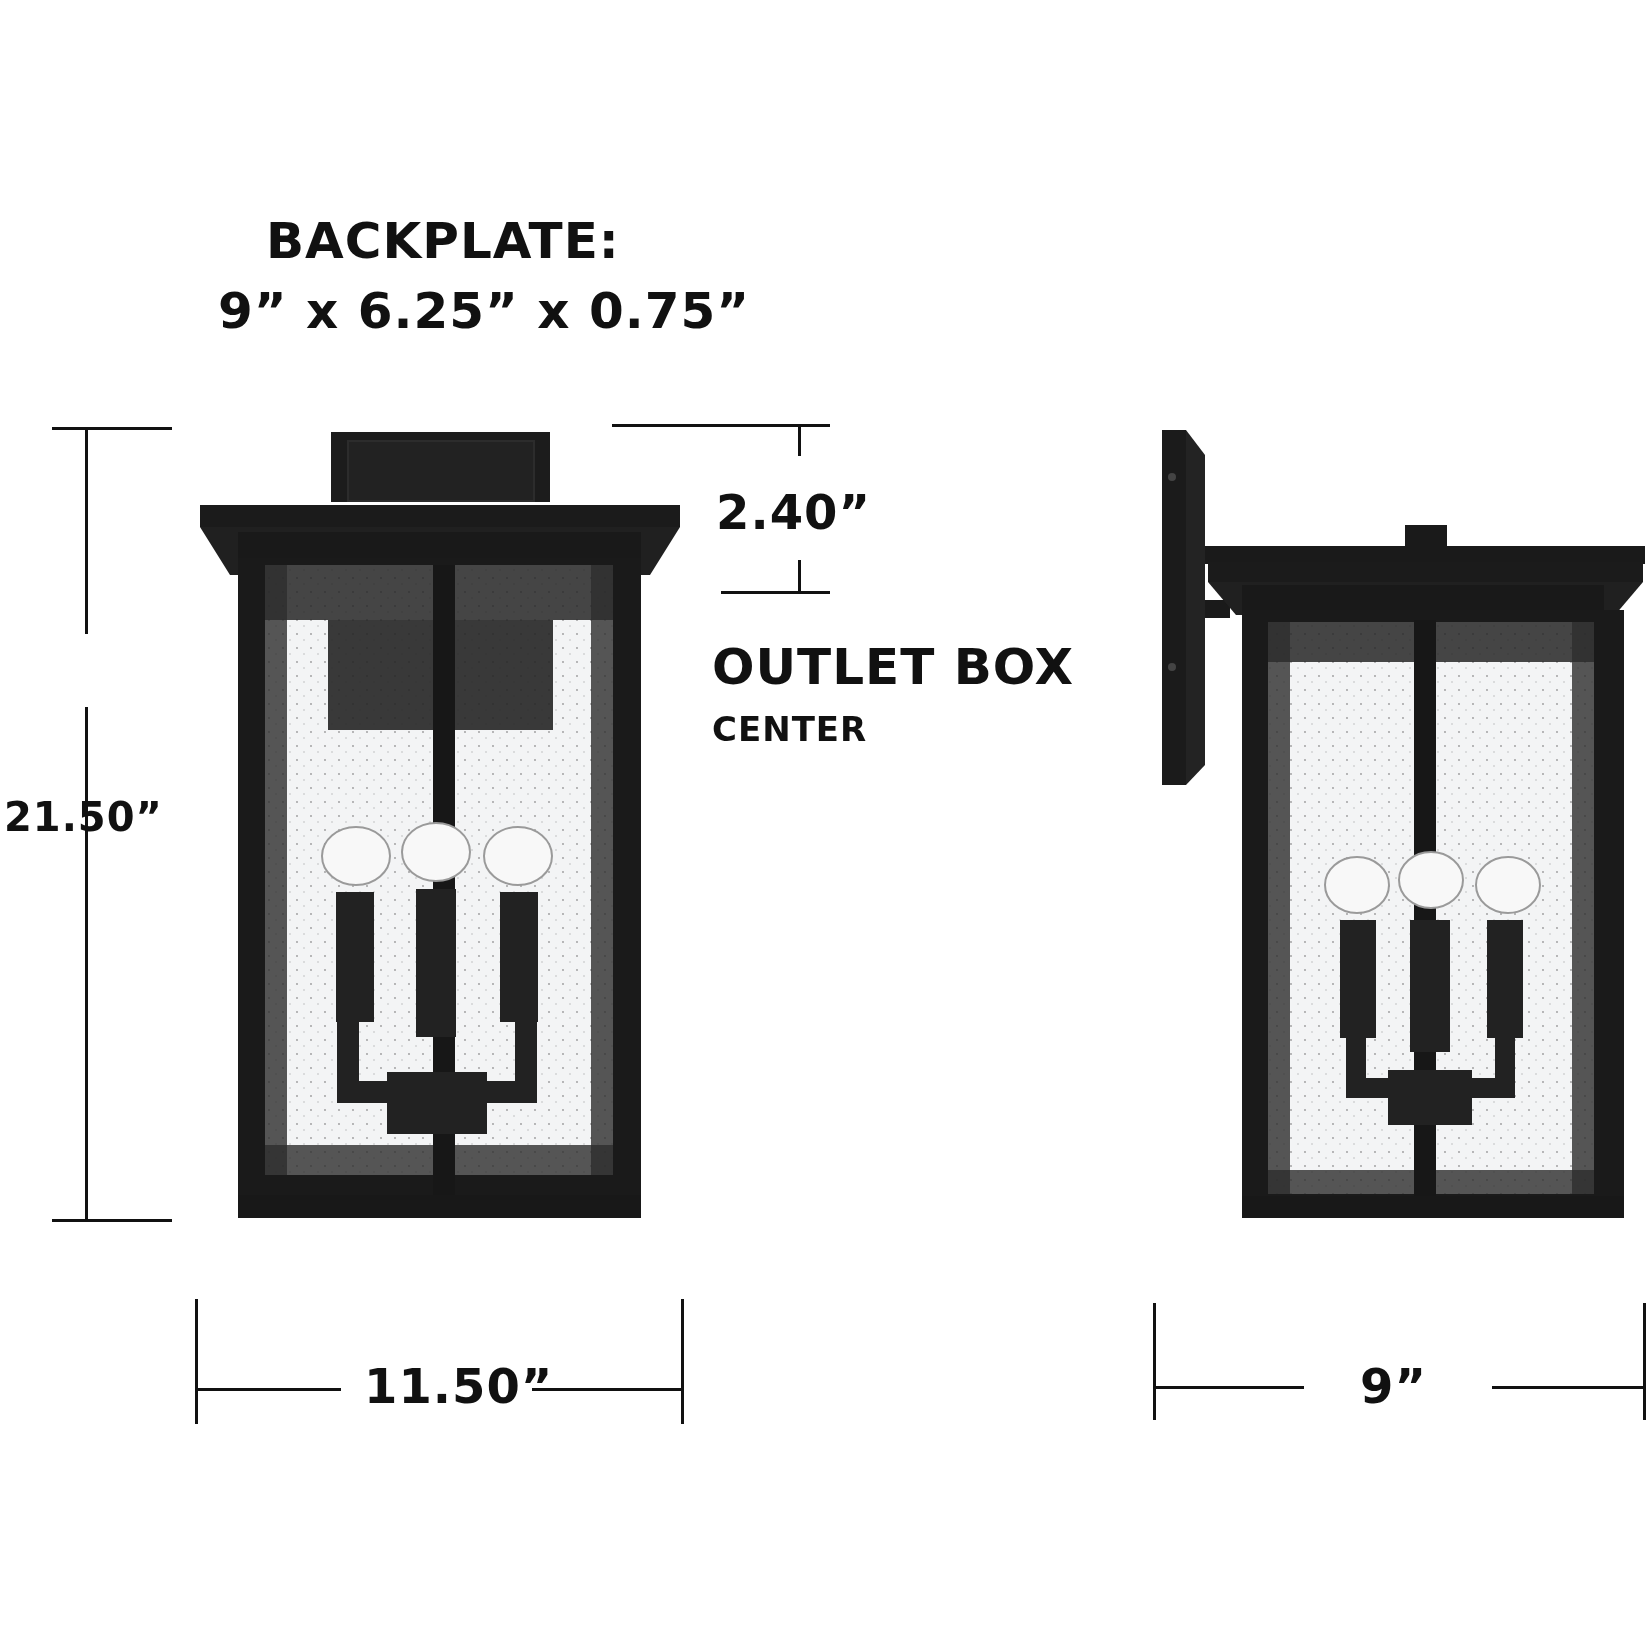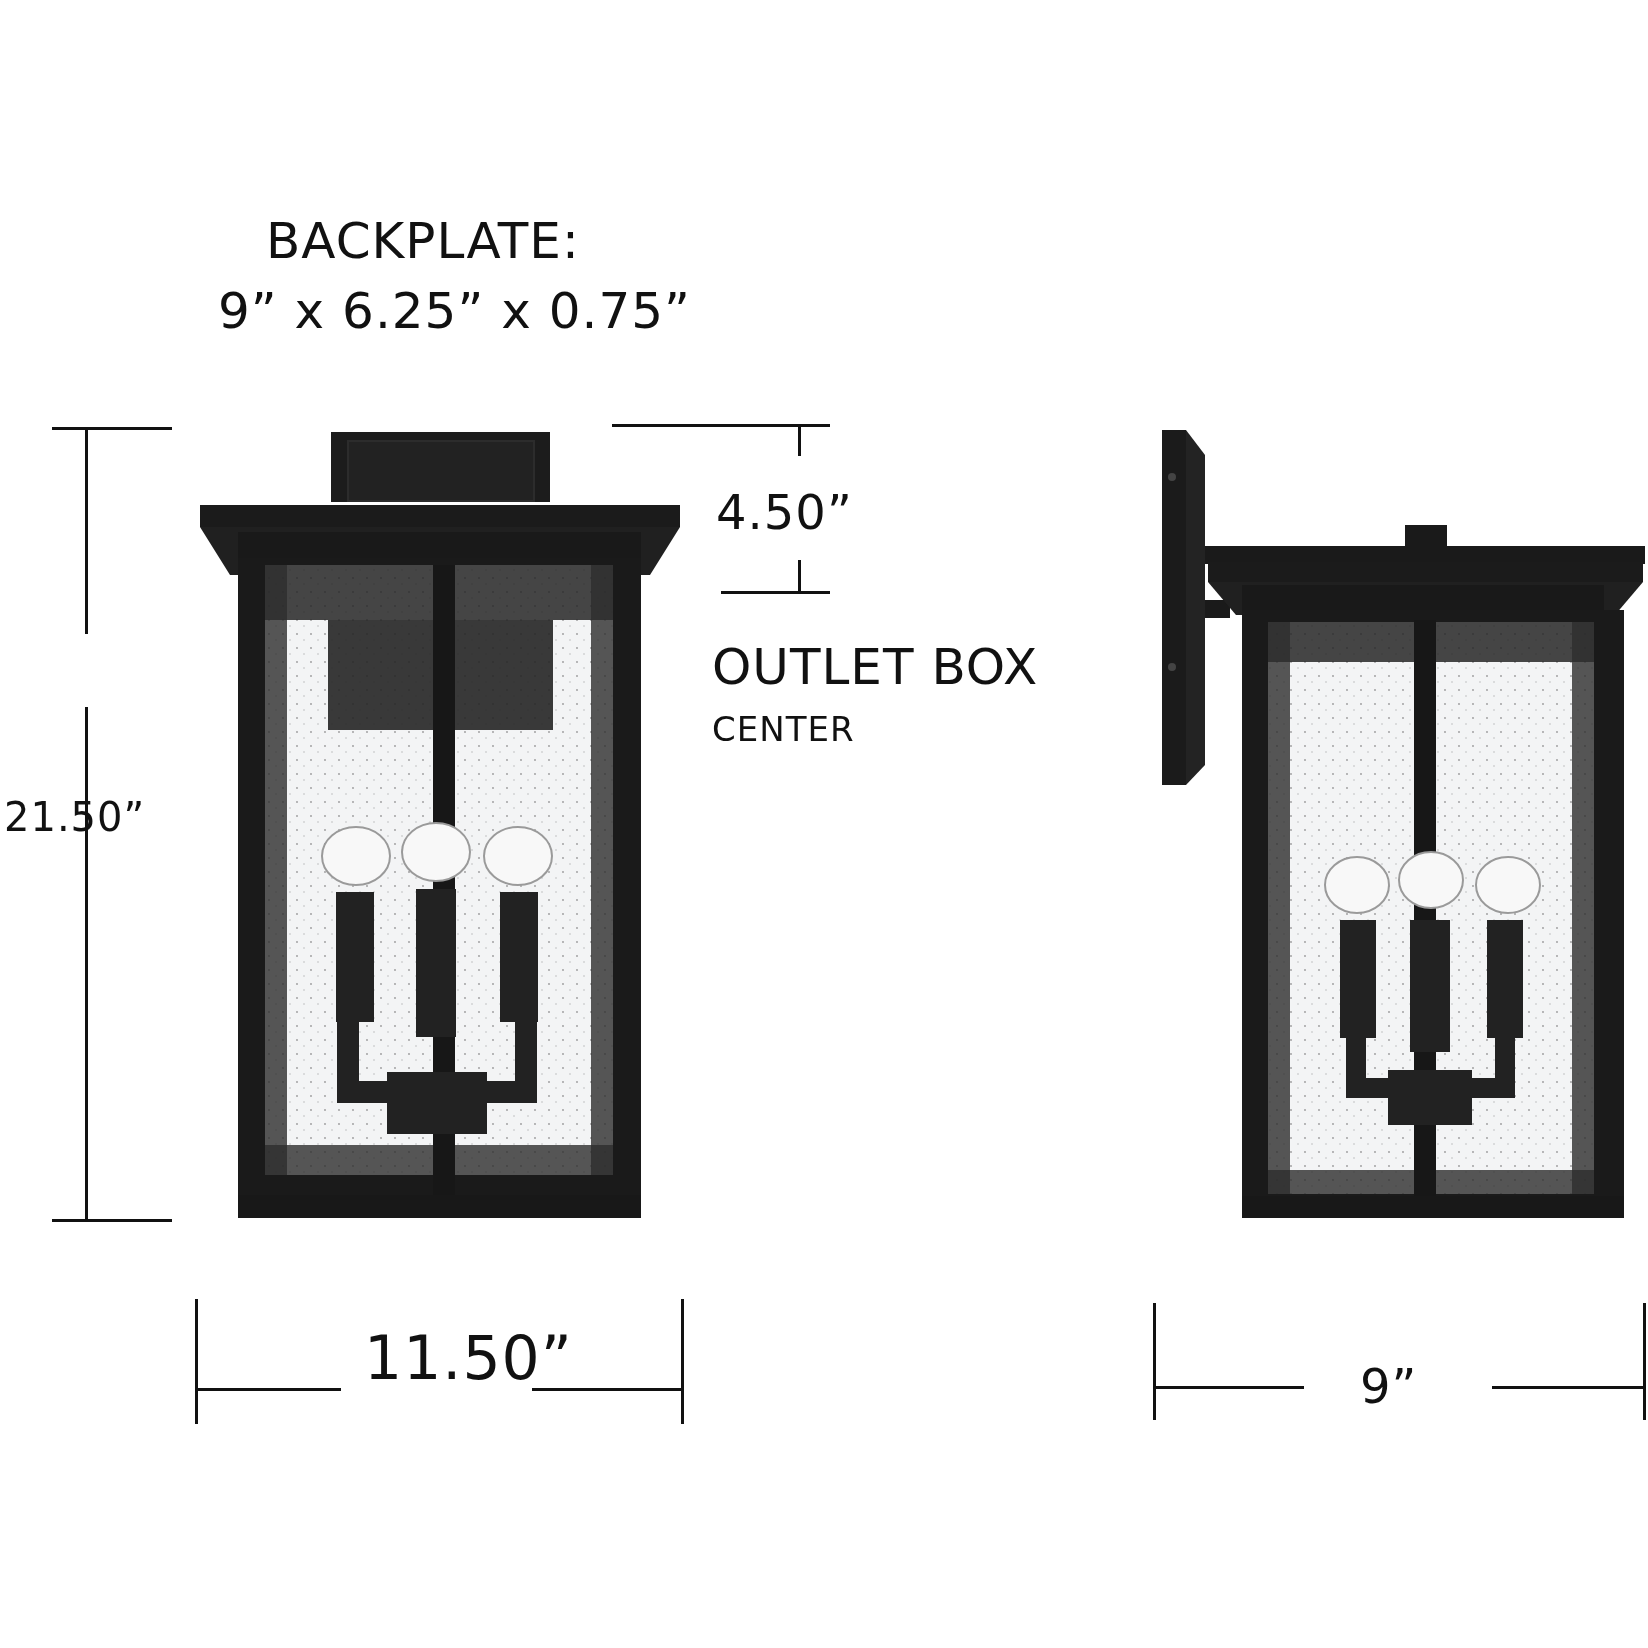--- a/index.html
+++ b/index.html
@@ -1,45 +1,45 @@
 <!DOCTYPE html>
 <html><head>
   <meta charset="utf-8">
   <style>
     html, body { margin: 0; padding: 0; background: #ffffff; }
     body { width: 1648px; height: 1648px; position: relative; overflow: hidden;
            font-family: "DejaVu Sans", "Liberation Sans", sans-serif; color: #111; }
-    .label { position: absolute; font-weight: 400; color: #111; white-space: nowrap;
+    .label { position: absolute; font-weight: 700; color: #111; white-space: nowrap;
              letter-spacing: 1px; line-height: 1; }
     .dimline { position: absolute; background: #111; }
     svg { position: absolute; }
   </style>
 </head>
 <body>
 
 <div class="label" style="left:266px; top:216px; font-size:50px;">BACKPLATE:</div>
 <div class="label" style="left:218px; top:286px; font-size:50px;text-align:center;">9” x 6.25” x 0.75”</div>
 
 <div class="dimline" style="left:52px; top:427px; width:120px; height:3px;"></div>
 <div class="dimline" style="left:85px; top:427px; width:3px; height:207px;"></div>
 <div class="label" style="left:4px; top:797px; font-size:40px;">21.50”</div>
 <div class="dimline" style="left:85px; top:707px; width:3px; height:514px;"></div>
 <div class="dimline" style="left:52px; top:1219px; width:120px; height:3px;"></div>
 
 <div class="dimline" style="left:612px; top:424px; width:218px; height:3px;"></div>
 <div class="dimline" style="left:798px; top:424px; width:3px; height:32px;"></div>
-<div class="label" style="left:716px; top:488px; font-size:48px;">4.50”</div>
+<div class="label" style="left:716px; top:488px; font-size:48px;">2.40”</div>
 <div class="dimline" style="left:798px; top:560px; width:3px; height:34px;"></div>
 <div class="dimline" style="left:721px; top:591px; width:109px; height:3px;"></div>
 <div class="label" style="left:712px; top:642px; font-size:50px;">OUTLET BOX</div>
 <div class="label" style="left:712px; top:712px; font-size:34px;">CENTER</div>
 
 <div class="dimline" style="left:195px; top:1299px; width:3px; height:125px;"></div>
 <div class="dimline" style="left:195px; top:1388px; width:146px; height:3px;"></div>
-<div class="label" style="left:364px; top:1328px; font-size:60px;">11.50”</div>
+<div class="label" style="left:364px; top:1362px; font-size:48px;">11.50”</div>
 <div class="dimline" style="left:532px; top:1388px; width:152px; height:3px;"></div>
 <div class="dimline" style="left:681px; top:1299px; width:3px; height:125px;"></div>
 
 <div class="dimline" style="left:1153px; top:1303px; width:3px; height:117px;"></div>
 <div class="dimline" style="left:1153px; top:1386px; width:151px; height:3px;"></div>
 <div class="label" style="left:1360px; top:1362px; font-size:48px;">9”</div>
 <div class="dimline" style="left:1492px; top:1386px; width:154px; height:3px;"></div>
 <div class="dimline" style="left:1643px; top:1303px; width:3px; height:117px;"></div>
 
 <svg width="1648" height="1648" style="left:0; top:0;" viewBox="0 0 1648 1648">

